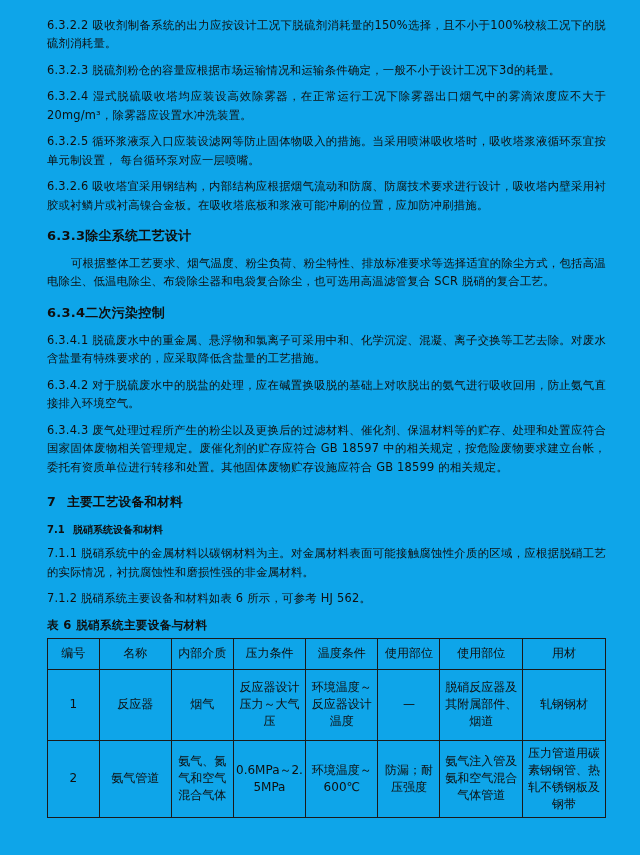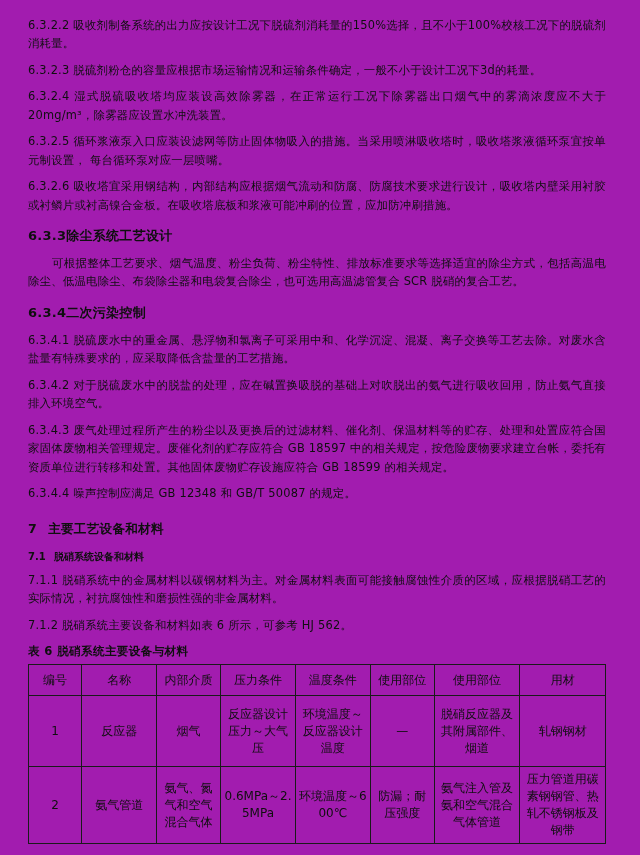--- a/index.html
+++ b/index.html
@@ -12,22 +12,22 @@
     background: #ffffff;
     font-family: "DejaVu Sans", "Liberation Sans", sans-serif;
     color: #0f0f0f;
     overflow: hidden;
   }
   .page {
     position: relative;
     width: 640px;
     height: 855px;
     box-sizing: border-box;
-    padding: 16px 34px 0 28px;
-    background: #a21caf;
+    padding: 16px 34px 0 47px;
+    background: #0ea5e9;
   }
   .para {
     font-size: 11.4px;
     line-height: 1.62;
     text-align: justify;
     margin: 0 0 8px 0;
     letter-spacing: 0.02em;
   }
   .para.indent {
     text-indent: 2.1em;
@@ -113,21 +113,20 @@
   </div>
   <p class="para indent">可根据整体工艺要求、烟气温度、粉尘负荷、粉尘特性、排放标准要求等选择适宜的除尘方式，包括高温电除尘、低温电除尘、布袋除尘器和电袋复合除尘，也可选用高温滤管复合 SCR 脱硝的复合工艺。</p>
 
   <div class="heading">
     <span class="num">6.3.4</span><span>二次污染控制</span>
   </div>
 
   <p class="para">6.3.4.1 脱硫废水中的重金属、悬浮物和氯离子可采用中和、化学沉淀、混凝、离子交换等工艺去除。对废水含盐量有特殊要求的，应采取降低含盐量的工艺措施。</p>
   <p class="para">6.3.4.2 对于脱硫废水中的脱盐的处理，应在碱置换吸脱的基础上对吹脱出的氨气进行吸收回用，防止氨气直接排入环境空气。</p>
   <p class="para">6.3.4.3 废气处理过程所产生的粉尘以及更换后的过滤材料、催化剂、保温材料等的贮存、处理和处置应符合国家固体废物相关管理规定。废催化剂的贮存应符合 GB 18597 中的相关规定，按危险废物要求建立台帐，委托有资质单位进行转移和处置。其他固体废物贮存设施应符合 GB 18599 的相关规定。</p>
-  <p class="para">6.3.4.4 噪声控制应满足 GB 12348 和 GB/T 50087 的规定。</p>
 
   <div class="heading big">
     <span class="num">7</span><span>主要工艺设备和材料</span>
   </div>
 
   <div class="subheading">
     <span class="num">7.1</span><span>脱硝系统设备和材料</span>
   </div>
 
   <p class="para">7.1.1 脱硝系统中的金属材料以碳钢材料为主。对金属材料表面可能接触腐蚀性介质的区域，应根据脱硝工艺的实际情况，衬抗腐蚀性和磨损性强的非金属材料。</p>

